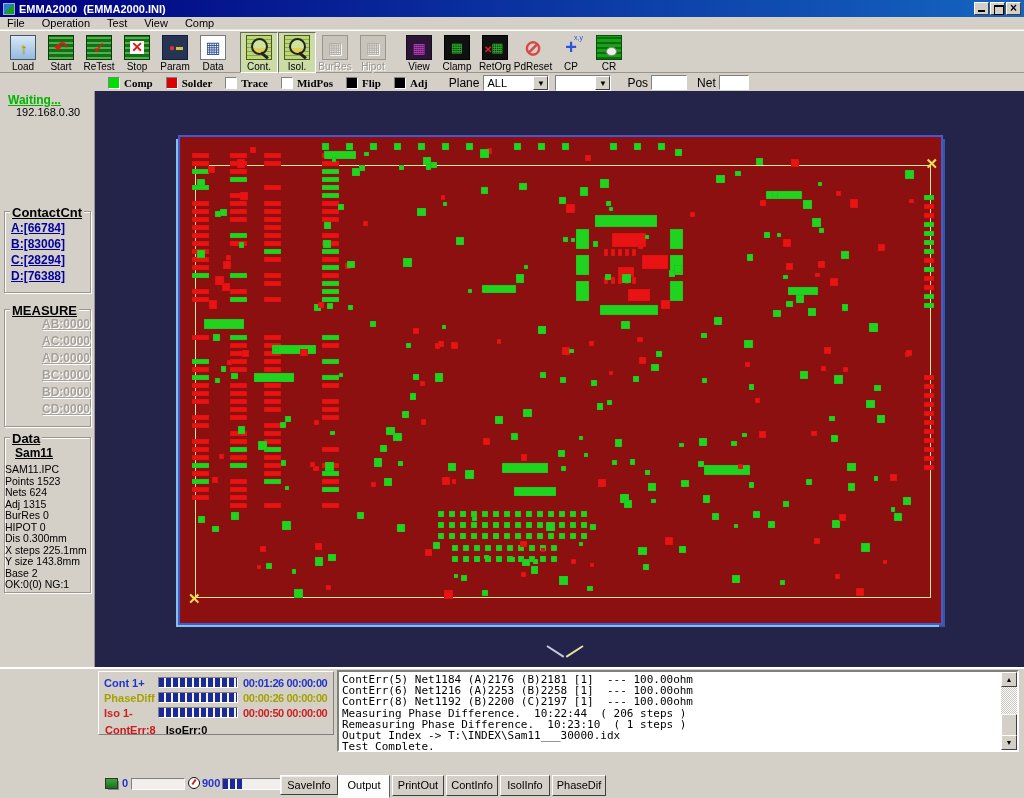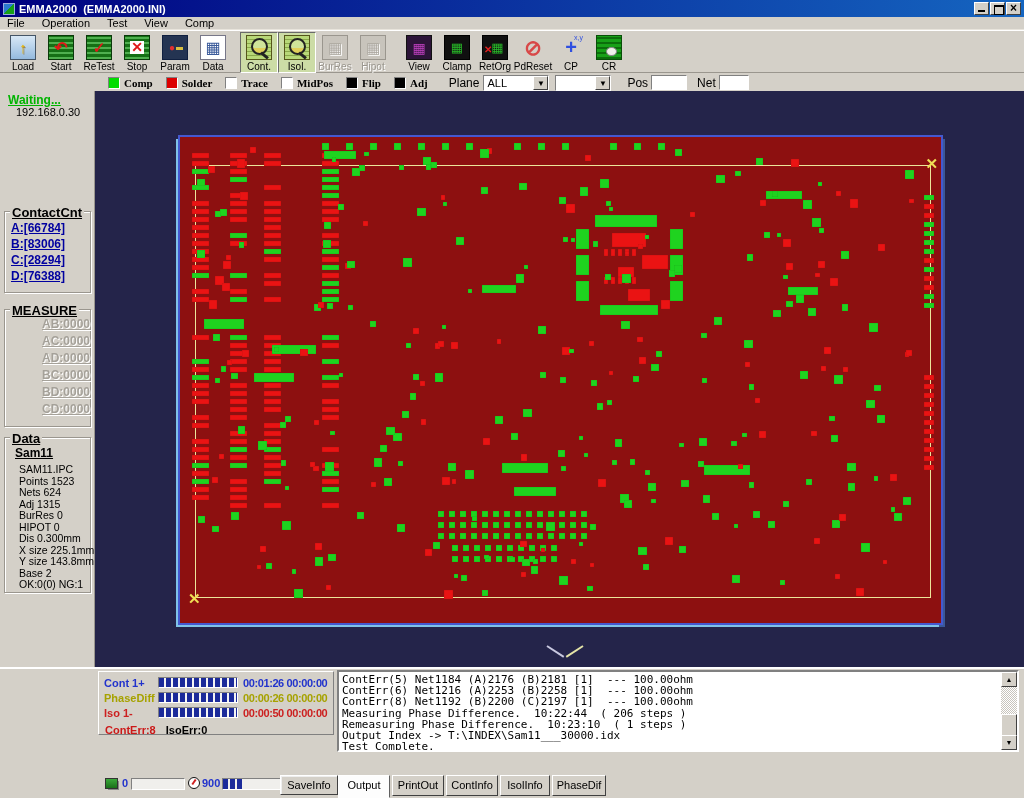--- a/index.html
+++ b/index.html
@@ -69,21 +69,21 @@
   .grp{position:absolute;left:4px;width:87px;border:1px solid #9a968e;box-shadow:inset 1px 1px 0 #fff, 1px 1px 0 #fff;}
   .grp-title{position:absolute;top:-7px;left:5px;background:#d4d0c8;padding:0 2px;font-size:13px;font-weight:bold;text-decoration:underline;}
   .grp-contact{top:120px;height:82px;}
   .contact-link{display:block;color:#0000a0;font-weight:bold;font-size:12px;text-decoration:underline;padding-left:6px;line-height:16px;}
   .grp-contact .inner{padding-top:8px;}
   .grp-measure{top:218px;height:118px;}
   .measure-item{display:block;color:#a5a199;font-weight:bold;font-size:12px;text-decoration:underline;text-shadow:1px 1px 0 #fff;padding-left:6px;line-height:17px;}
   .grp-measure .inner{padding-top:6px;text-align:right;}
   .grp-data{top:346px;height:156px;}
   .data-name-link{display:block;color:#000;font-weight:bold;font-size:12px;text-decoration:underline;padding:8px 0 4px 10px;}
-  .data-line{display:block;font-size:10.5px;line-height:11.5px;padding-left:14px;white-space:nowrap;}
+  .data-line{display:block;font-size:10.5px;line-height:11.5px;padding-left:0;white-space:nowrap;}
   
   .main{position:absolute;left:95px;top:91px;width:929px;height:576px;background:#24244a;overflow:hidden;}
   .board-wrap{position:absolute;left:83px;top:44px;width:765px;height:490px;border:2px solid #4558cf;box-shadow:-3px 3px 0 -1px #7fc3e8,3px 3px 0 -1px #39589a;}
   .board{position:absolute;left:0;top:0;width:761px;height:486px;background:#8d1010;overflow:hidden;}
   .comp{position:absolute;box-shadow:inset 0 0 1px rgba(0,0,0,.45);}
   .outline{position:absolute;left:15px;top:28px;width:736px;height:433px;border:1px solid #ece59a;}
   .xmark{position:absolute;color:#f0df55;font-size:15px;font-weight:bold;line-height:12px;}
   .xmark::after{content:"✕";}
   .xm-tr{right:-8px;top:-8px;}
   .xm-bl{left:-8px;bottom:-8px;}
@@ -288,21 +288,21 @@
     <div class="grp grp-data" data-name="data-group">
       <span class="grp-title" data-name="data-group-title">Data</span>
       <a class="data-name-link" data-name="board-name-link">Sam11</a>
       <span class="data-line" data-name="data-file">SAM11.IPC</span>
       <span class="data-line" data-name="data-points">Points 1523</span>
       <span class="data-line" data-name="data-nets">Nets 624</span>
       <span class="data-line" data-name="data-adj">Adj 1315</span>
       <span class="data-line" data-name="data-burres">BurRes 0</span>
       <span class="data-line" data-name="data-hipot">HIPOT 0</span>
       <span class="data-line" data-name="data-dis">Dis 0.300mm</span>
-      <span class="data-line" data-name="data-xsize">X size 225.1mm</span>
+      <span class="data-line" data-name="data-xsize">X steps 225.1mm</span>
       <span class="data-line" data-name="data-ysize">Y size 143.8mm</span>
       <span class="data-line" data-name="data-base">Base 2</span>
       <span class="data-line" data-name="data-okng">OK:0(0) NG:1</span>
     </div>
   </div>
 
   <div class="main" data-name="pcb-view" style="background: rgb(36, 36, 74);">
     <div class="board-wrap" data-name="pcb-board-frame">
       <div class="board" data-name="pcb-board" style="background: rgb(141, 16, 16);">
         <div class="outline" data-name="test-area-outline">

